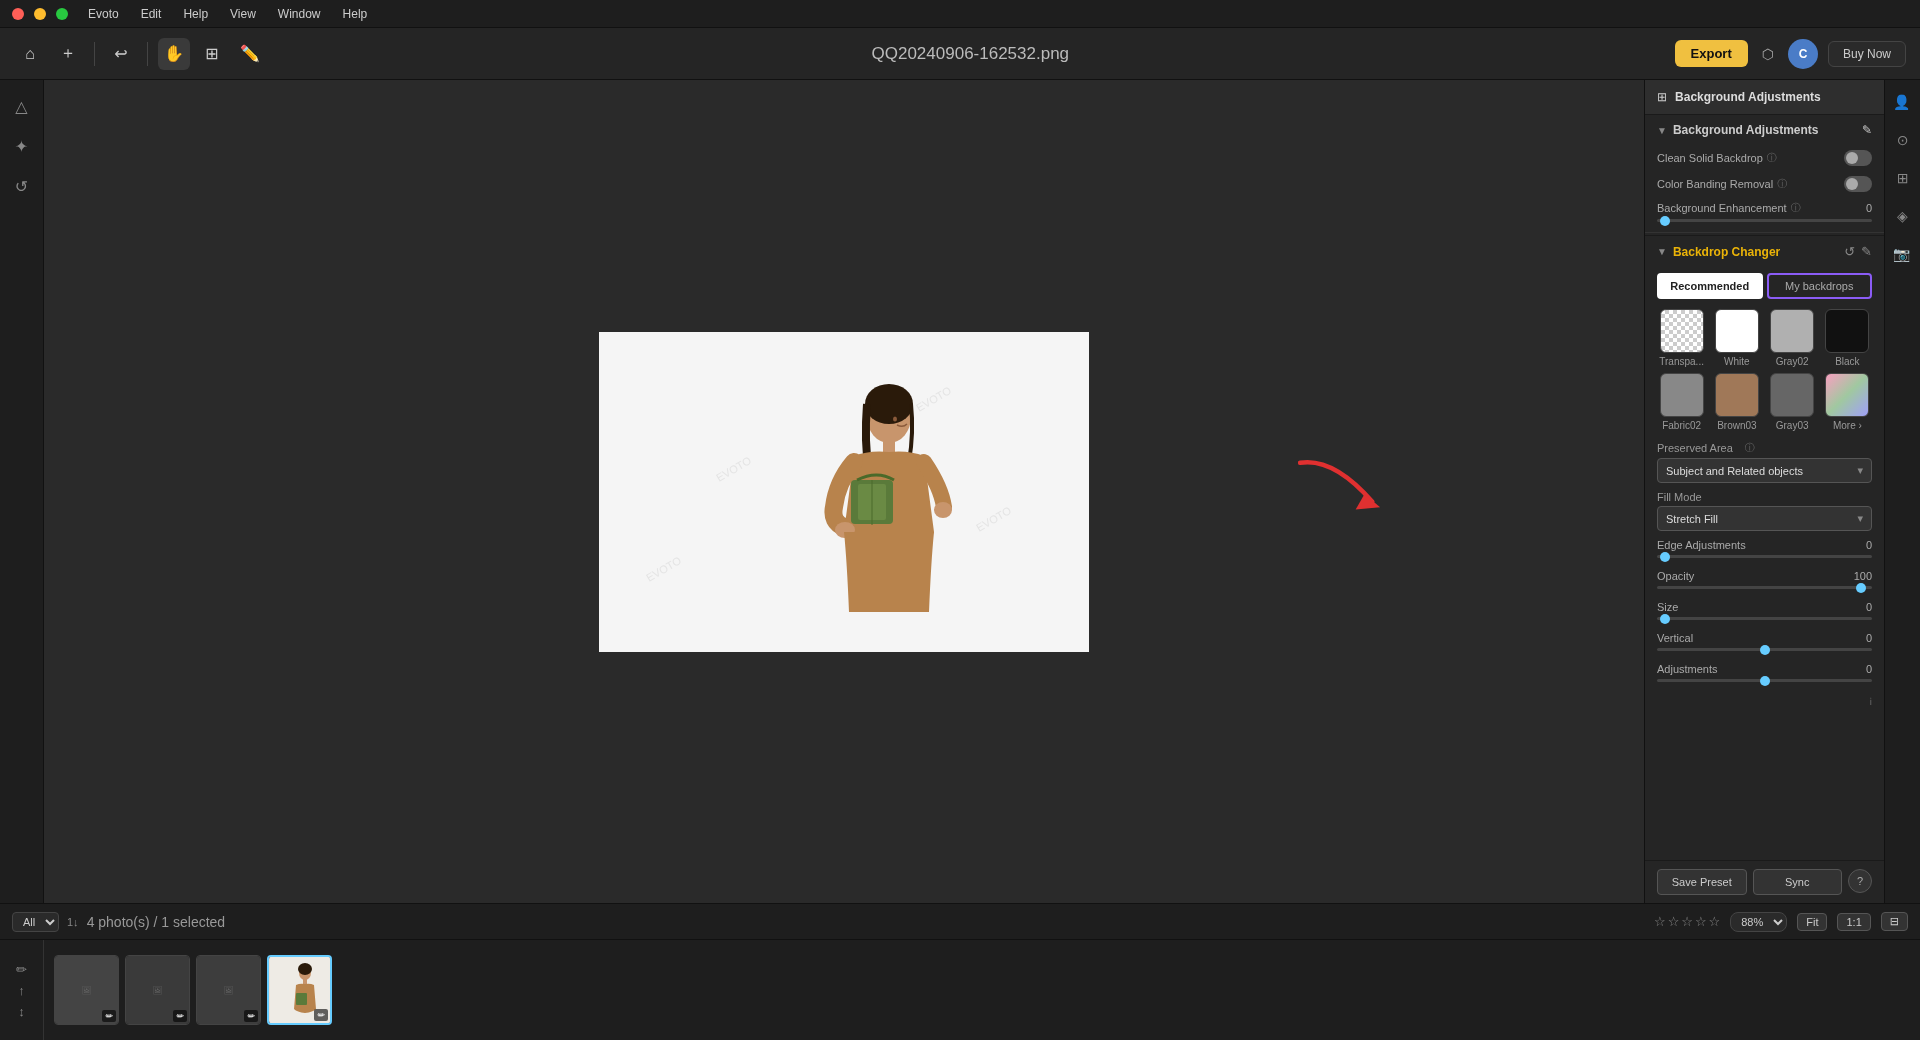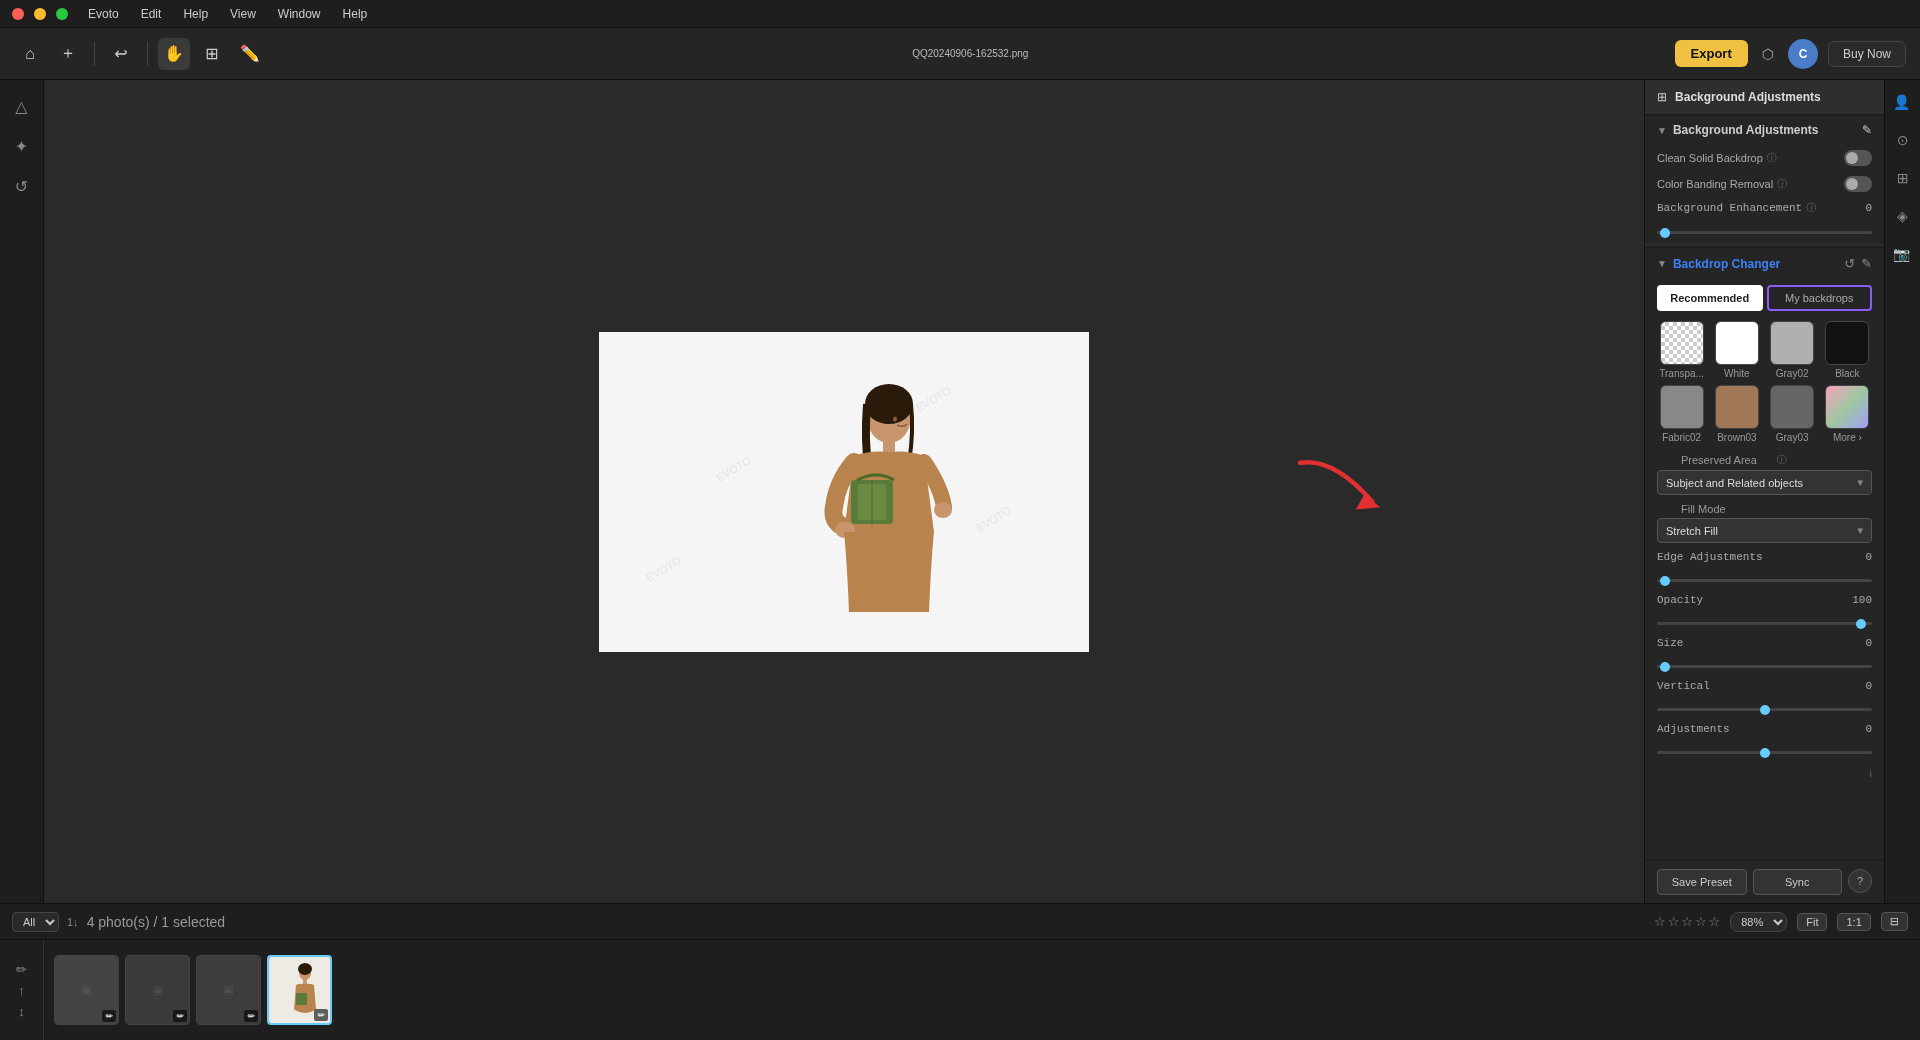--- a/index.html
+++ b/index.html
@@ -90,21 +90,21 @@
       display: flex;
       align-items: center;
       justify-content: center;
       font-size: 16px;
     }
     .tool-btn.active { background: #3a3a3a; color: #fff; }
     .toolbar-filename {
       flex: 1;
       text-align: center;
       color: #bbb;
-      font-size: 10px;
+      font-size: 17px;
     }
     .toolbar-right {
       display: flex;
       align-items: center;
       gap: 10px;
       margin-left: auto;
     }
     .export-btn {
       background: #f0c040;
       color: #111;
@@ -326,22 +326,21 @@
       top: 2px;
       left: 2px;
       transition: left 0.2s;
     }
 
     
     .slider-row {
       padding: 4px 12px 8px;
       display: flex;
       flex-direction: column;
-      gap: 16px;
-      font-family: Liberation Mono, monospace;
+      gap: 4px;
     }
     .slider-header {
       display: flex;
       justify-content: space-between;
       align-items: center;
       color: #aaa;
       font-size: 11px;
     }
     .slider-track {
       width: 100%;
@@ -365,21 +364,21 @@
       border-top: 1px solid #1a1a1a;
     }
     .backdrop-header {
       padding: 8px 12px;
       display: flex;
       align-items: center;
       gap: 6px;
       cursor: pointer;
     }
     .backdrop-header .chevron { color: #888; font-size: 10px; }
-    .backdrop-header .title { flex: 1; font-weight: 600; color: #3b82f6; font-size: 12px; }
+    .backdrop-header .title { flex: 1; font-weight: 600; color: #eab308; font-size: 12px; }
     .backdrop-actions { display: flex; gap: 6px; }
     .backdrop-action-btn {
       background: transparent;
       border: none;
       color: #888;
       cursor: pointer;
       font-size: 13px;
     }
 
     
@@ -455,22 +454,21 @@
       padding: 4px 12px;
       display: flex;
       flex-direction: column;
       gap: 3px;
     }
     .field-label {
       color: #999;
       font-size: 11px;
       display: flex;
       align-items: center;
-      gap: 20px;
-      margin-left: 24px;
+      gap: 12px;
     }
     .dropdown {
       background: #333;
       border: 1px solid #555;
       color: #ddd;
       padding: 5px 8px;
       border-radius: 4px;
       font-size: 11px;
       display: flex;
       align-items: center;

